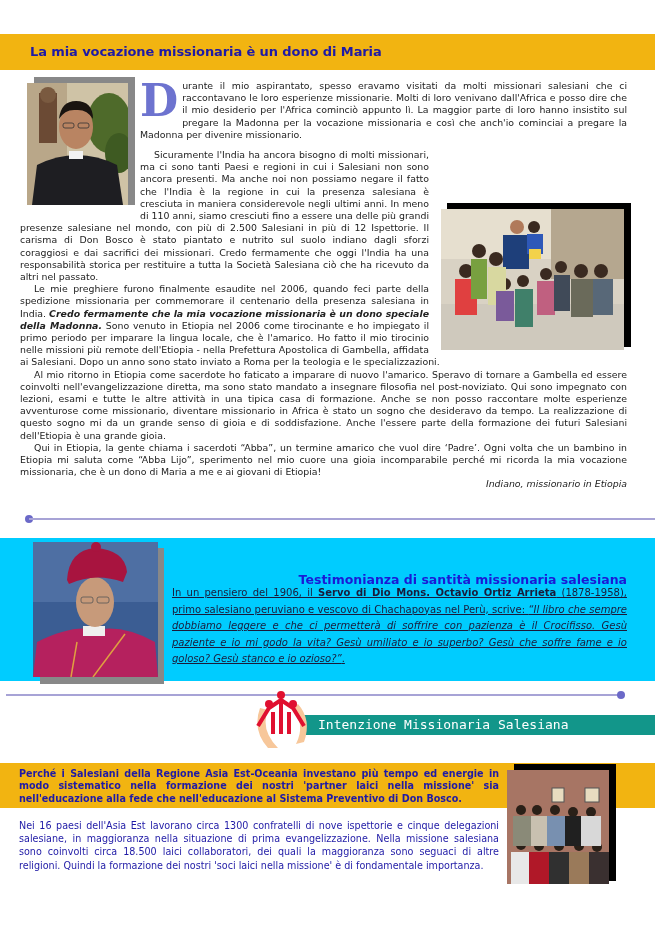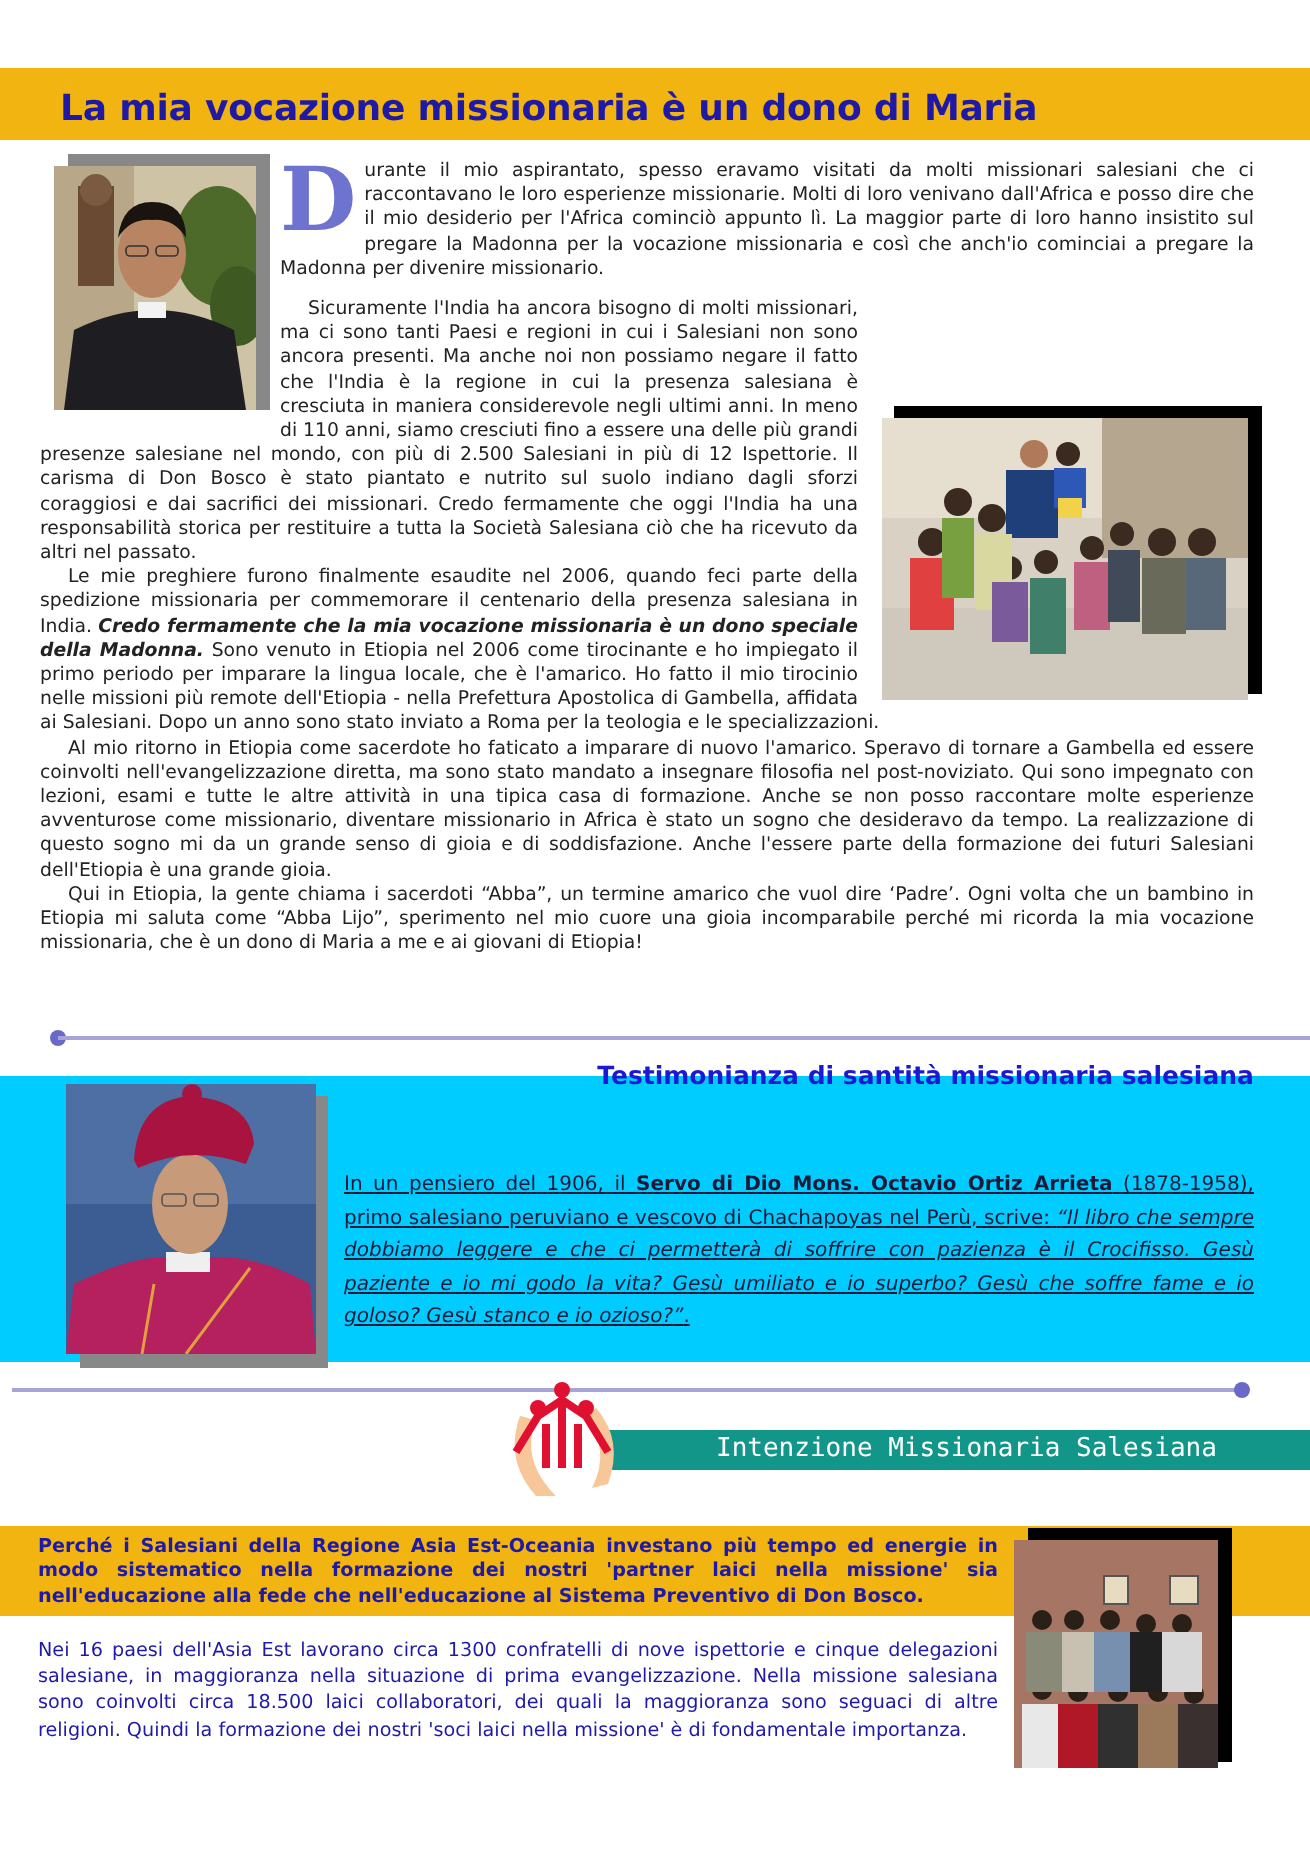--- a/index.html
+++ b/index.html
@@ -1,32 +1,32 @@
 <!DOCTYPE html>
 <html><head>
 <meta charset="utf-8">
 <style>
   html,body{margin:0;padding:0;background:#fff;}
   body{width:655px;height:926px;position:relative;overflow:hidden;font-family:"DejaVu Sans",sans-serif;color:#222;}
   .abs{position:absolute;}
   .band-orange{position:absolute;left:0;top:34px;width:655px;height:36px;background:#f2b411;}
-  .title1{position:absolute;left:30px;top:44px;font-size:18px;font-weight:bold;color:#1f1aa6;font-family:"DejaVu Sans",sans-serif;letter-spacing:-0.1px;}
+  .title1{position:absolute;left:30px;top:44px;font-size:13px;font-weight:bold;color:#1f1aa6;font-family:"DejaVu Sans",sans-serif;letter-spacing:-0.1px;}
   .body-text{font-size:9.4px;line-height:12.2px;text-align:justify;color:#222;}
   .body-text p{margin:0;text-indent:14px;}
   .body-text p.noind{text-indent:0;}
   .dropcap{float:left;font-family:"DejaVu Serif",serif;font-weight:bold;font-size:44px;line-height:38px;color:#6d73cf;margin:2px 4px 0 0;}
   .photo-shadow{position:absolute;background:#888;}
   .photo{position:absolute;overflow:hidden;}
   .sep-line{position:absolute;height:2px;background:#a7a3d6;}
   .dot{position:absolute;width:8px;height:8px;border-radius:50%;background:#6b69c8;}
   .band-cyan{position:absolute;left:0;top:538px;width:655px;height:143px;background:#00ccff;}
-  .title2{position:absolute;right:28px;top:530px;font-size:12.5px;font-weight:bold;color:#1a1ad6;}
+  .title2{position:absolute;right:28px;top:572px;font-size:12.5px;font-weight:bold;color:#1a1ad6;}
   .cyan-text{position:absolute;left:172px;top:585px;width:455px;font-size:10px;line-height:16.5px;text-align:justify;color:#1a1a3a;text-decoration:underline;}
   .teal-band{position:absolute;left:303px;top:715px;width:352px;height:20px;background:#12968a;}
-  .teal-label{position:absolute;left:318px;top:717px;font-family:"DejaVu Sans Mono",monospace;font-size:13px;color:#fff;margin-left:40px;}
+  .teal-label{position:absolute;left:318px;top:717px;font-family:"DejaVu Sans Mono",monospace;font-size:13px;color:#fff;}
   .title3{position:absolute;left:19px;top:775px;font-size:14px;font-weight:bold;color:#6a6cc9;}
   .band-yellow2{position:absolute;left:0;top:763px;width:655px;height:45px;background:#f2b411;}
   .y-text{position:absolute;left:19px;top:768px;width:480px;font-size:9.6px;line-height:12.4px;font-weight:bold;color:#1f1aa6;text-align:justify;}
   .b-text{position:absolute;left:19px;top:819px;width:480px;font-size:9.6px;line-height:13.2px;color:#1f1aa6;text-align:justify;}
 </style>
 </head>
 <body>
 
 <div class="band-orange"></div>
 <div class="title1">La mia vocazione missionaria è un dono di Maria</div>
@@ -55,20 +55,21 @@
   </p>
 </div>
 
 <div class="abs body-text" style="left:20px;top:149px;width:607px;">
   <div style="float:left;width:120px;height:62px;"></div>
   <div style="float:right;width:192px;height:143px;margin-top:62px;margin-left:6px;"></div>
   <p>Sicuramente l'India ha ancora bisogno di molti missionari, ma ci sono tanti Paesi e regioni in cui i Salesiani non sono ancora presenti. Ma anche noi non possiamo negare il fatto che l'India è la regione in cui la presenza salesiana è cresciuta in maniera considerevole negli ultimi anni. In meno di 110 anni, siamo cresciuti fino a essere una delle più grandi presenze salesiane nel mondo, con più di 2.500 Salesiani in più di 12 Ispettorie. Il carisma di Don Bosco è stato piantato e nutrito sul suolo indiano dagli sforzi coraggiosi e dai sacrifici dei missionari. Credo fermamente che oggi l'India ha una responsabilità storica per restituire a tutta la Società Salesiana ciò che ha ricevuto da altri nel passato.</p>
   <p><span>Le mie preghiere furono finalmente esaudite nel 2006, quando feci parte della spedizione missionaria per commemorare il centenario della presenza salesiana in India. </span><b><i>Credo fermamente che la mia vocazione missionaria è un dono speciale della Madonna.</i></b><span> Sono venuto in Etiopia nel 2006 come tirocinante e ho impiegato il primo periodo per imparare la lingua locale, che è l'amarico. Ho fatto il mio tirocinio nelle missioni più remote dell'Etiopia - nella Prefettura Apostolica di Gambella, affidata ai Salesiani. Dopo un anno sono stato inviato a Roma per la teologia e le specializzazioni.</span></p>
   <p>Al mio ritorno in Etiopia come sacerdote ho faticato a imparare di nuovo l'amarico. Speravo di tornare a Gambella ed essere coinvolti nell'evangelizzazione diretta, ma sono stato mandato a insegnare filosofia nel post-noviziato. Qui sono impegnato con lezioni, esami e tutte le altre attività in una tipica casa di formazione. Anche se non posso raccontare molte esperienze avventurose come missionario, diventare missionario in Africa è stato un sogno che desideravo da tempo. La realizzazione di questo sogno mi da un grande senso di gioia e di soddisfazione. Anche l'essere parte della formazione dei futuri Salesiani dell'Etiopia è una grande gioia.</p>
   <p>Qui in Etiopia, la gente chiama i sacerdoti “Abba”, un termine amarico che vuol dire ‘Padre’. Ogni volta che un bambino in Etiopia mi saluta come “Abba Lijo”, sperimento nel mio cuore una gioia incomparabile perché mi ricorda la mia vocazione missionaria, che è un dono di Maria a me e ai giovani di Etiopia!</p>
+  <div style="text-align:right;font-style:italic;">Indiano, missionario in Etiopia</div>
 </div>
 
 <div class="photo-shadow" style="left:447px;top:203px;width:184px;height:144px;background:#000;"></div>
 <div class="photo" style="left:441px;top:209px;width:183px;height:141px;">
   <svg width="183" height="141" viewBox="0 0 183 141">
     <rect width="183" height="141" fill="#d9d2c4"></rect>
     <rect x="0" y="0" width="110" height="50" fill="#e6dfcf"></rect>
     <rect x="110" y="0" width="73" height="70" fill="#b5a78f"></rect>
     <rect x="0" y="95" width="183" height="46" fill="#cfc9bd"></rect>
     <circle cx="76" cy="18" r="7" fill="#b07a5a"></circle>

